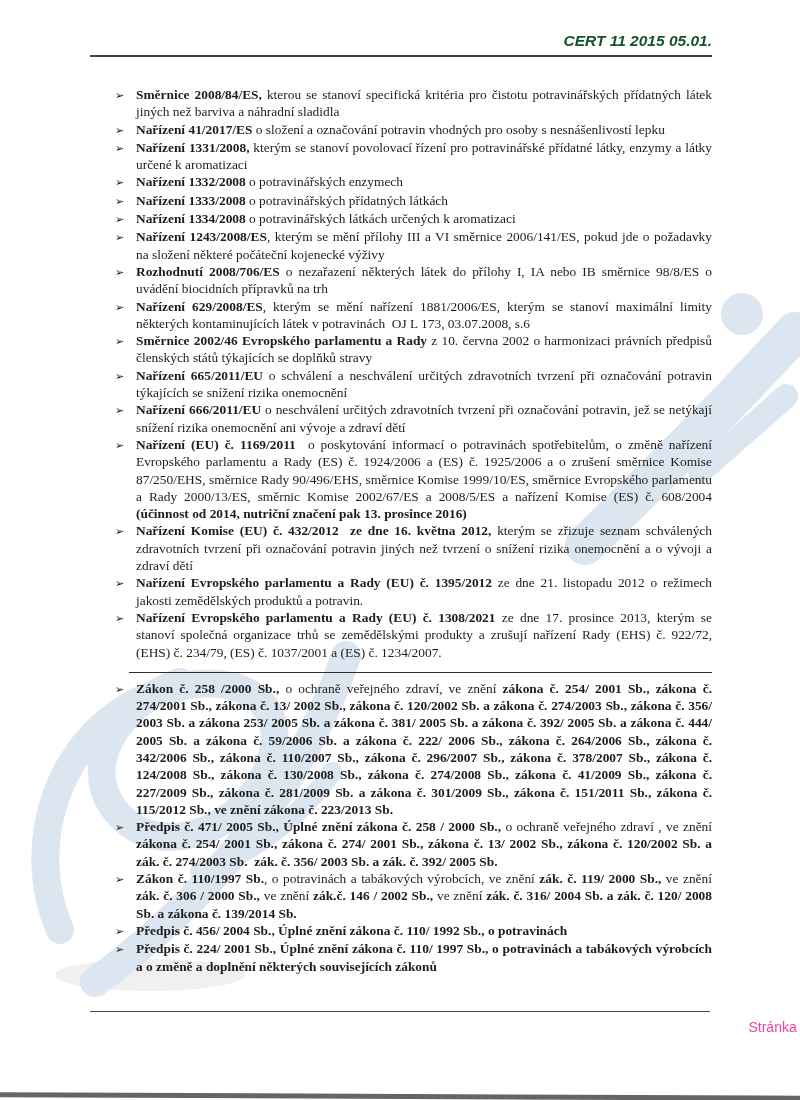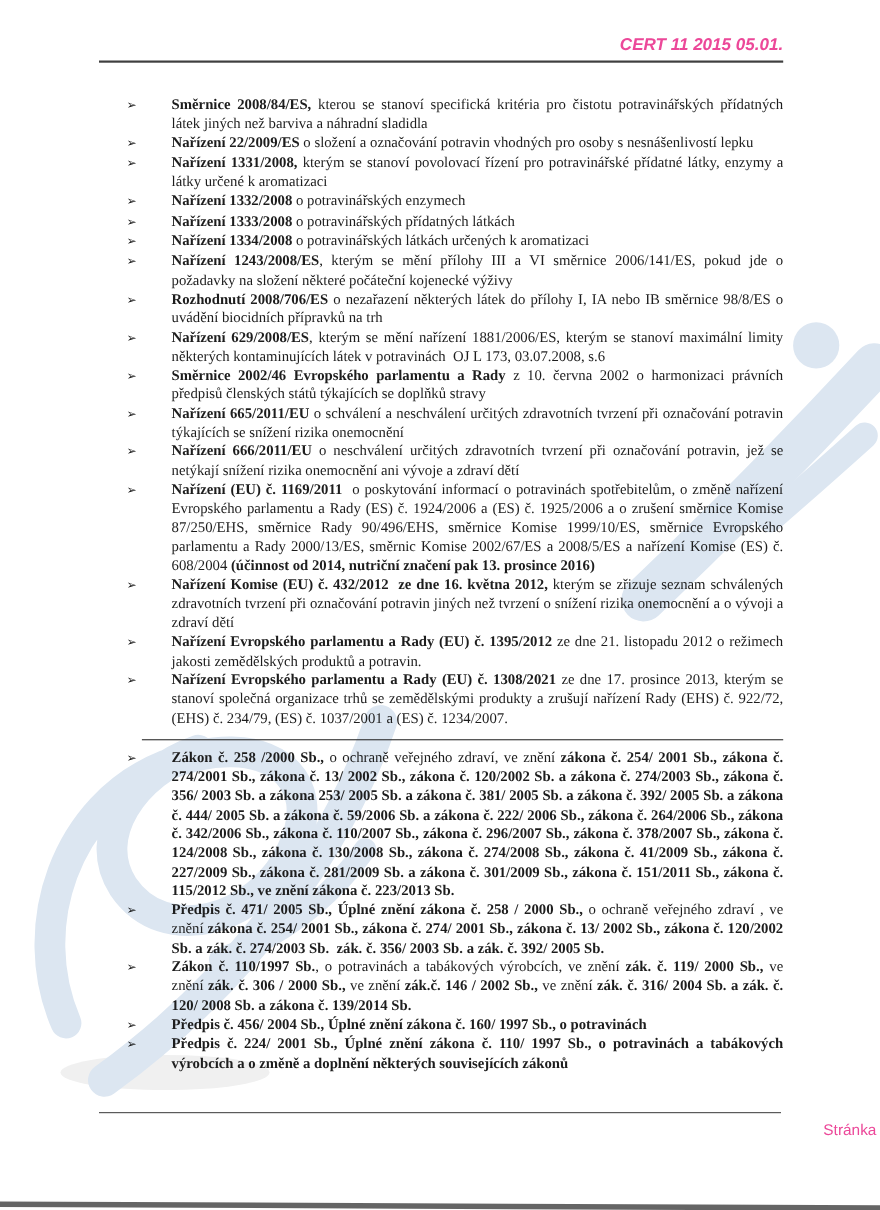--- a/index.html
+++ b/index.html
@@ -16,35 +16,35 @@
   .watermark{position:absolute;left:0;top:0;z-index:0;pointer-events:none;}
   .wm{stroke:var(--watermark-color);fill:none;}
   .wm-fill{fill:var(--watermark-color);stroke:none;}
   .smudge{fill:#f0f0f0;stroke:none;}
 
   .header{
     position:absolute;top:31px;left:90px;width:622px;z-index:2;
     text-align:right;
     font-family:"Liberation Sans", sans-serif;
     font-weight:bold;font-style:italic;font-size:15.5px;line-height:20px;
-    color:#ec4899;
+    color:#14532d;
     padding-bottom:4px;
     border-bottom:2px solid var(--rule-color);
   }
 
   .main{position:absolute;top:86px;left:115px;width:597px;z-index:2;}
   .li{display:flex;}
   .bullet{
     flex:none;width:21px;
     font-family:"DejaVu Sans", sans-serif;
     font-size:11px;line-height:17.3px;padding-top:1px;color:#111;
   }
   .li-text{
     flex:1;text-align:justify;
-    font-size:13.4px;line-height:17.3px;margin-left:20px;
+    font-size:13.4px;line-height:17.3px;
   }
   .b{font-weight:bold;}
   .u{}
 
   .sep{
     border:none;border-top:1.6px solid #2f2f2f;
     margin:11px 0 7px 14px;
   }
 
   .footer-rule{
@@ -82,21 +82,21 @@
 </div>
 
 <div class="main">
   <div>
       <div class="li">
         <span class="bullet">➢</span>
         <span class="li-text"><span class="b">Směrnice 2008/84/ES,</span><span> kterou se stanoví specifická kritéria pro čistotu potravinářských přídatných látek jiných než barviva a náhradní sladidla</span></span>
       </div>
       <div class="li">
         <span class="bullet">➢</span>
-        <span class="li-text"><span class="b">Nařízení 22/2009/ES</span><span> o složení a označování potravin vhodných pro osoby s nesnášenlivostí lepku</span></span>
+        <span class="li-text"><span class="b">Nařízení 41/2017/ES</span><span> o složení a označování potravin vhodných pro osoby s nesnášenlivostí lepku</span></span>
       </div>
       <div class="li">
         <span class="bullet">➢</span>
         <span class="li-text"><span class="b">Nařízení 1331/2008,</span><span> kterým se stanoví povolovací řízení pro potravinářské přídatné látky, enzymy a látky určené k aromatizaci</span></span>
       </div>
       <div class="li">
         <span class="bullet">➢</span>
         <span class="li-text"><span class="b">Nařízení 1332/2008</span><span> o potravinářských enzymech</span></span>
       </div>
       <div class="li">
@@ -157,21 +157,21 @@
       <div class="li">
         <span class="bullet">➢</span>
         <span class="li-text"><span class="b">Předpis č. 471/ 2005 Sb., Úplné znění zákona č. 258 / 2000 Sb.,</span><span> o ochraně veřejného zdraví , ve znění </span><span class="b">zákona č. 254/ 2001 Sb., zákona č. 274/ 2001 Sb., zákona č. 13/ 2002 Sb., zákona č. 120/2002 Sb. a zák. č. 274/2003 Sb.&nbsp; zák. č. 356/ 2003 Sb. a zák. č. 392/ 2005 Sb.</span></span>
       </div>
       <div class="li">
         <span class="bullet">➢</span>
         <span class="li-text"><span class="b">Zákon č. 110/1997 Sb.</span><span>, o potravinách a tabákových výrobcích, ve znění </span><span class="b">zák. č. 119/ 2000 Sb.,</span><span> ve znění </span><span class="b">zák. č. 306 / 2000 Sb.,</span><span> ve znění </span><span class="b">zák.č. 146 / 2002 Sb.,</span><span> ve znění </span><span class="b">zák. č. 316/ 2004 Sb. a zák. č. 120/ 2008 Sb. a zákona č. 139/2014 Sb.</span></span>
       </div>
       <div class="li">
         <span class="bullet">➢</span>
-        <span class="li-text"><span class="b">Předpis č. 456/ 2004 Sb., Úplné znění zákona č. 160/ 1997 Sb., o potravinách</span></span>
+        <span class="li-text"><span class="b">Předpis č. 456/ 2004 Sb., Úplné znění zákona č. 110/ 1992 Sb., o potravinách</span></span>
       </div>
       <div class="li">
         <span class="bullet">➢</span>
         <span class="li-text"><span class="b">Předpis č. 224/ 2001 Sb., Úplné znění zákona č. 110/ 1997 Sb., o potravinách a tabákových výrobcích a o změně a doplnění některých souvisejících zákonů</span></span>
       </div>
     </div>
 </div>
 
 <div class="footer-rule"></div>
 <div class="footer">

